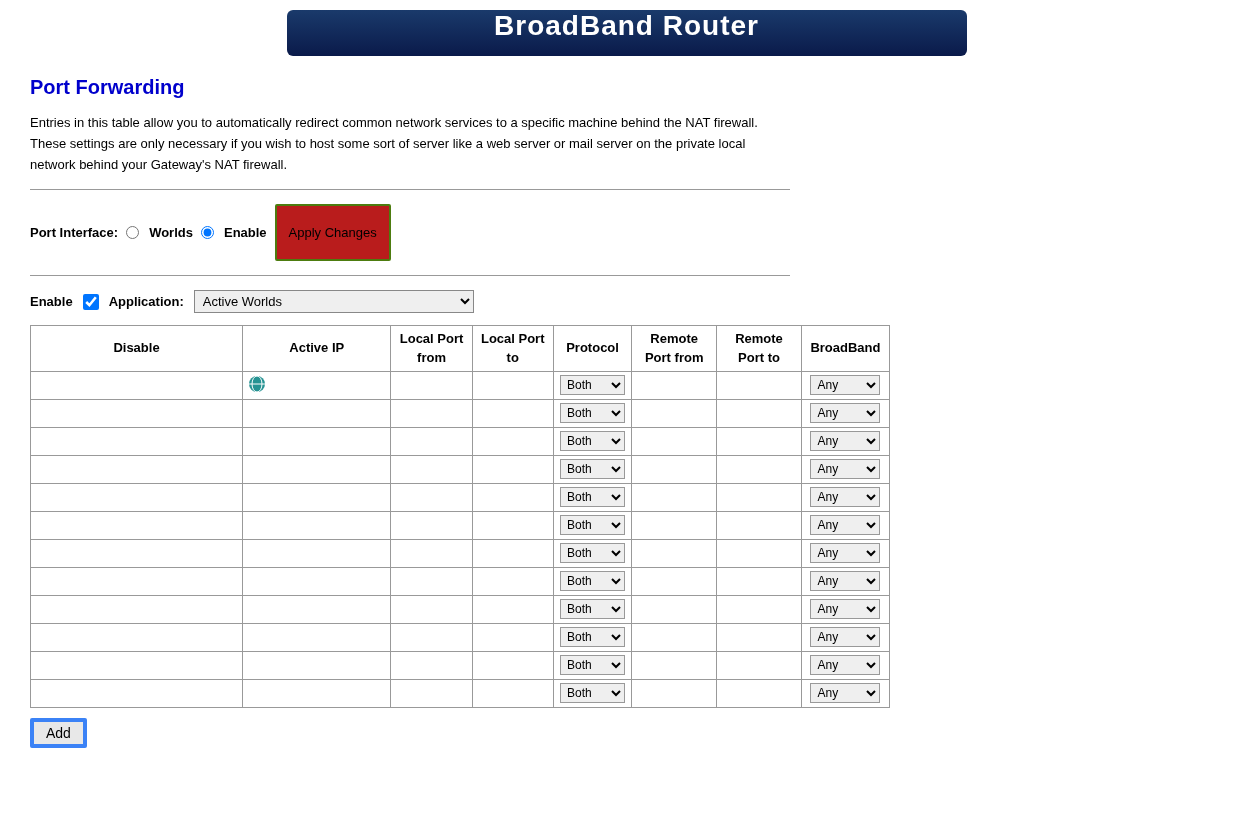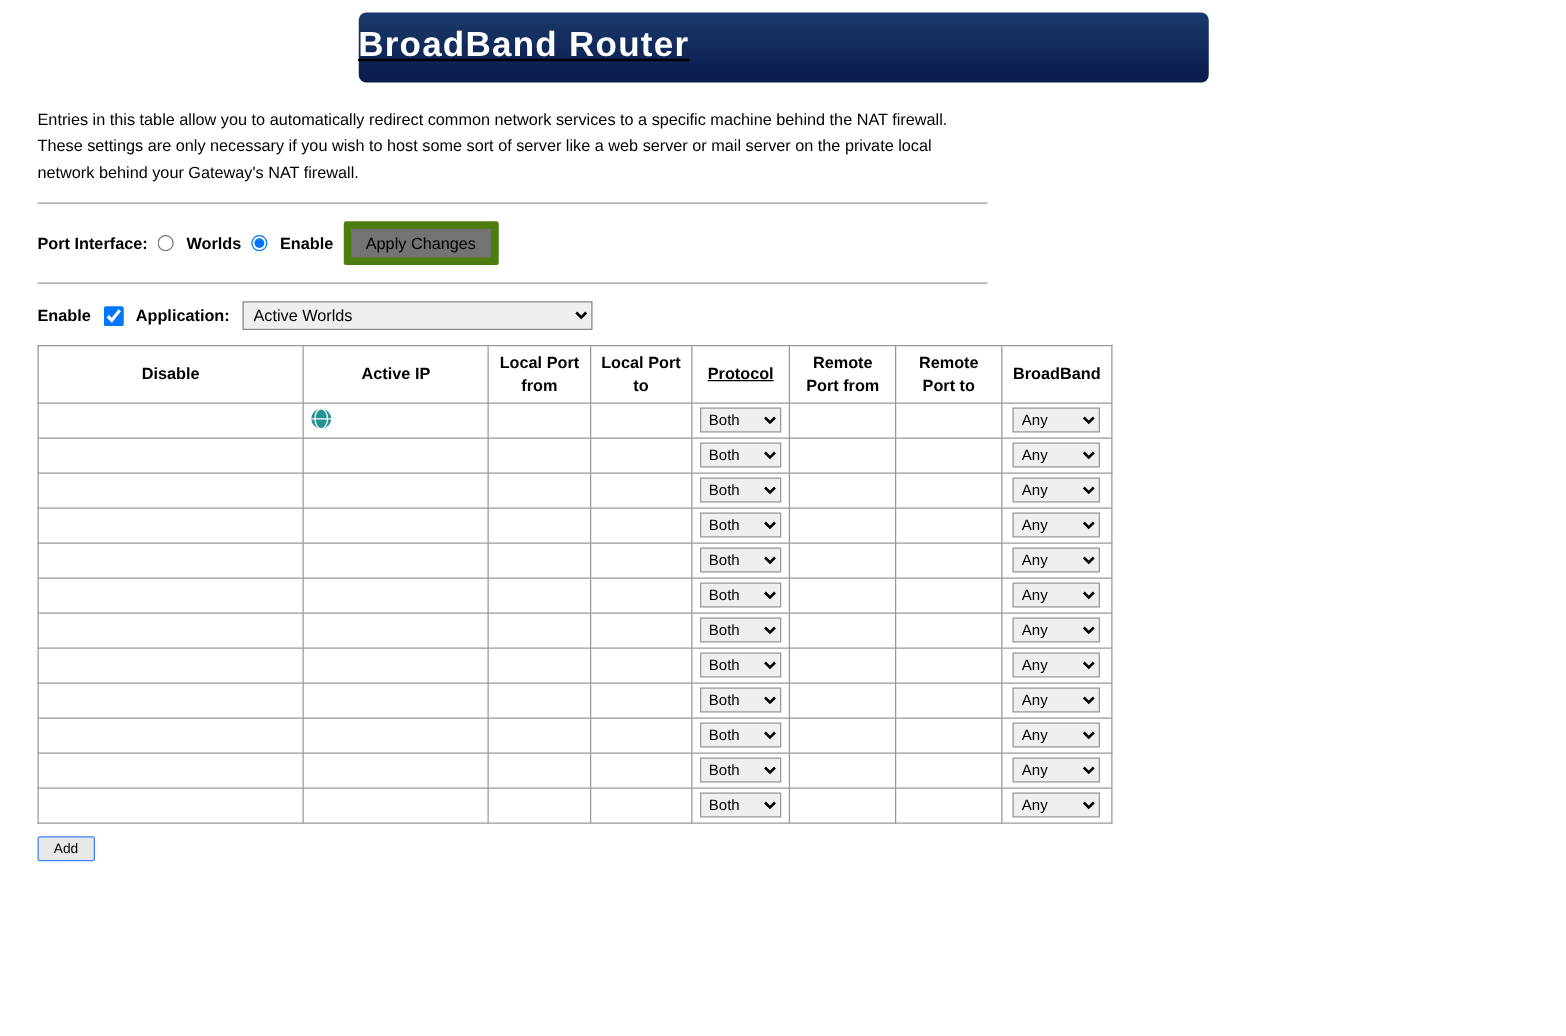--- a/index.html
+++ b/index.html
@@ -5,26 +5,25 @@
     * { box-sizing: border-box; margin: 0; padding: 0; }
     body {
       font-family: Arial, sans-serif;
       font-size: 13px;
       background: #fff;
       color: #000;
     }
 
     .header-banner {
       background: linear-gradient(to bottom, #1a3a6b, #0a1a4a);
-      text-align: left;
-      padding: 10px 0 14px;
+      text-align: center;
+      padding: 0 0 14px;
       width: 680px;
       margin: 10px auto 0;
       border-radius: 6px;
-      text-decoration: underline;
     }
     .header-banner h1 {
       color: #fff;
       font-size: 28px;
       font-weight: bold;
       letter-spacing: 1px;
     }
 
     .content {
       max-width: 900px;
@@ -60,25 +59,25 @@
       margin-bottom: 14px;
       flex-wrap: wrap;
     }
     .pf-control-row label {
       font-weight: bold;
     }
     .pf-control-row input[type="radio"] {
       margin: 0 2px 0 0;
     }
     .apply-btn {
-      padding: 4px 12px;
+      padding: 19px 12px;
       font-size: 13px;
       cursor: pointer;
-      border: 6px solid #4d7c0f;
-      background: #737373;
+      border: 2px solid #4d7c0f;
+      background: #b91c1c;
       border-radius: 2px;
     }
 
     .app-row {
       display: flex;
       align-items: center;
       gap: 10px;
       margin-bottom: 12px;
     }
     .app-row label { font-weight: bold; }
@@ -105,55 +104,56 @@
     }
     table td {
       border: 1px solid #999;
       padding: 2px 4px;
       height: 28px;
     }
     .col-comment { width: 200px; }
     .col-localip { width: 140px; text-align: center; }
     .col-lpfrom { width: 60px; }
     .col-lpto { width: 60px; }
-    .col-protocol { width: 70px; text-align: center; text-decoration: underline; }
+    .col-protocol { width: 70px; text-align: center; }
     .col-rpfrom { width: 80px; }
     .col-rpto { width: 80px; }
     .col-interface { width: 80px; text-align: center; }
 
     .proto-select, .iface-select {
       font-size: 12px;
       padding: 1px 2px;
       border: 1px solid #999;
     }
     .proto-select { width: 65px; }
     .iface-select { width: 70px; }
 
     .add-btn {
       margin-top: 10px;
       padding: 3px 12px;
-      font-size: 11px;
+      font-size: 14px;
       cursor: pointer;
-      border: 1px solid #3b82f6;
+      border: 4px solid #3b82f6;
       background: #e8e8e8;
       border-radius: 2px;
     }
 
     .header-th-multiline {
       line-height: 1.4;
     }
   </style>
 </head>
 <body>
 
 <div class="header-banner">
   <h1>BroadBand Router</h1>
 </div>
 
 <div class="content">
+  <div class="page-title">Port Forwarding</div>
   <p class="description">Entries in this table allow you to automatically redirect common network services to a specific machine behind the NAT firewall. These settings are only necessary if you wish to host some sort of server like a web server or mail server on the private local network behind your Gateway's NAT firewall.</p>
   <hr>
 
   <div class="pf-control-row">
     <label>Port Interface:</label>
     <input type="radio" name="pf_toggle" id="pf_disable" style="">
     <label for="pf_disable">Worlds</label>
     <input type="radio" name="pf_toggle" id="pf_enable" checked="" style="">
     <label for="pf_enable">Enable</label>
     <button class="apply-btn">Apply Changes</button>

